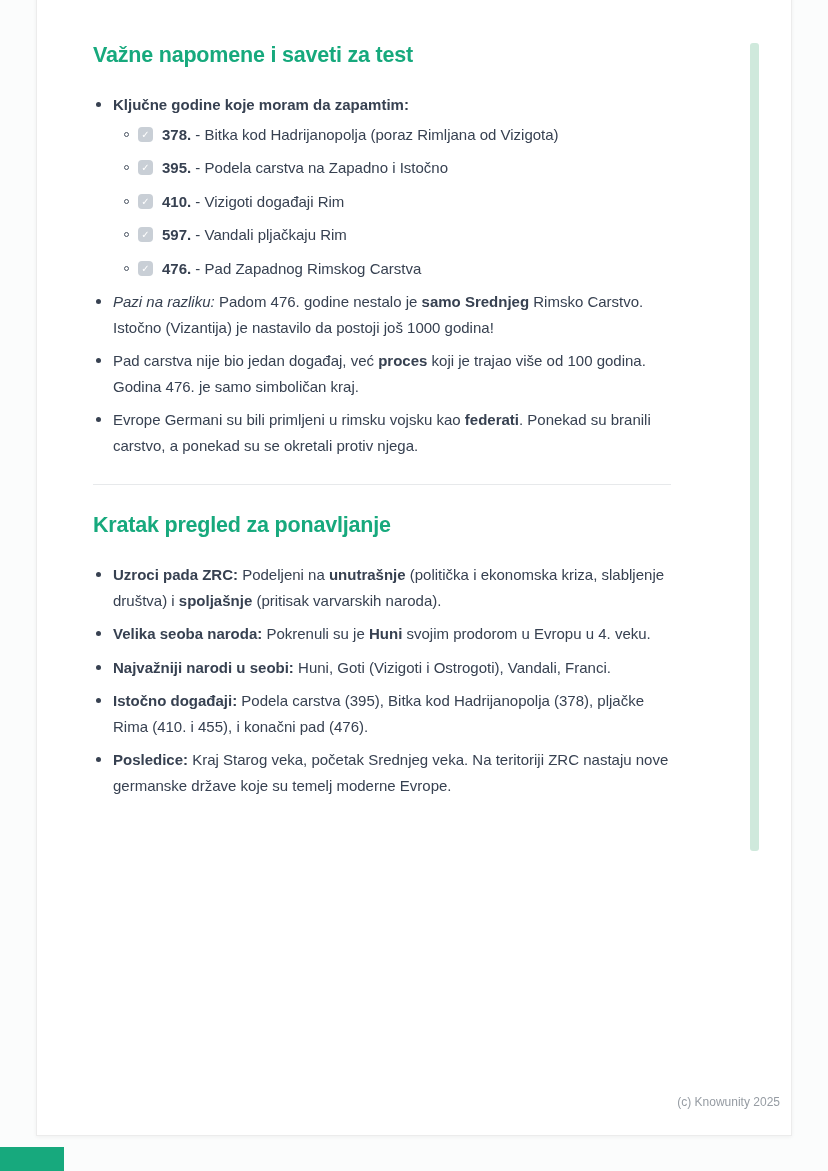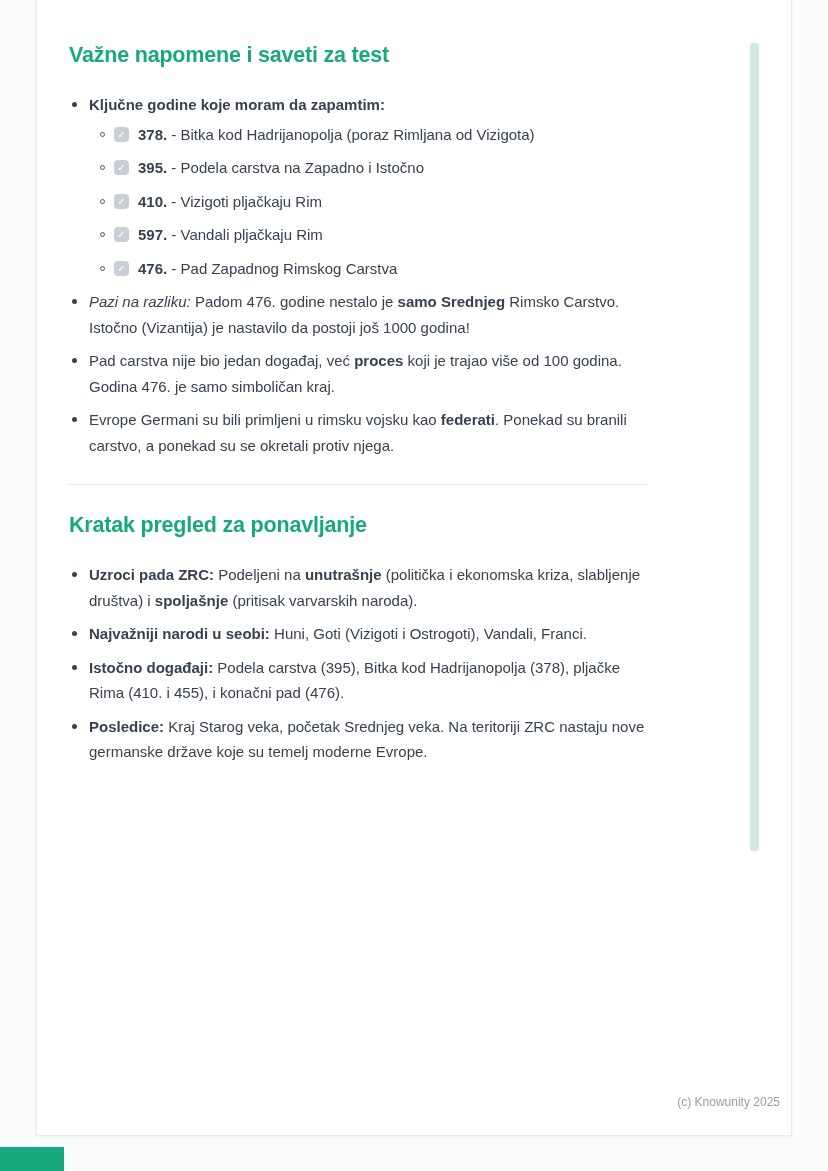--- a/index.html
+++ b/index.html
@@ -14,21 +14,21 @@
   .page {
     position: absolute;
     left: 36px; top: -4px;
     width: 756px; height: 1140px;
     background: #ffffff;
     border: 1px solid #ececec;
     box-shadow: 0 1px 4px rgba(0,0,0,0.05);
   }
   .content {
     position: absolute;
-    left: 32px; top: 46px;
+    left: 56px; top: 46px;
     width: 578px;
   }
   .heading {
     color: var(--accent, #17a97d);
     font-size: 21.5px;
     font-weight: 700;
     letter-spacing: -0.2px;
     margin-bottom: 24px;
   }
   .top-list { list-style: none; }
@@ -124,21 +124,21 @@
                   <span class="sub-text"><span class="run-b">378.</span><span class="run-n"> - Bitka kod Hadrijanopolja (poraz Rimljana od Vizigota)</span></span>
                 </li>
                 <li class="sub-item">
                   <span class="sub-marker"></span>
                   <span class="checkbox">✓</span>
                   <span class="sub-text"><span class="run-b">395.</span><span class="run-n"> - Podela carstva na Zapadno i Istočno</span></span>
                 </li>
                 <li class="sub-item">
                   <span class="sub-marker"></span>
                   <span class="checkbox">✓</span>
-                  <span class="sub-text"><span class="run-b">410.</span><span class="run-n"> - Vizigoti pljačkaju Rim</span></span>
+                  <span class="sub-text"><span class="run-b">410.</span><span class="run-n"> - Vizigoti događaji Rim</span></span>
                 </li>
                 <li class="sub-item">
                   <span class="sub-marker"></span>
                   <span class="checkbox">✓</span>
                   <span class="sub-text"><span class="run-b">597.</span><span class="run-n"> - Vandali pljačkaju Rim</span></span>
                 </li>
                 <li class="sub-item">
                   <span class="sub-marker"></span>
                   <span class="checkbox">✓</span>
                   <span class="sub-text"><span class="run-b">476.</span><span class="run-n"> - Pad Zapadnog Rimskog Carstva</span></span>
@@ -149,20 +149,21 @@
             <li class="bullet-item"><span class="bullet-dot"></span><span class="bullet-text"><span class="run-n">Evrope Germani su bili primljeni u rimsku vojsku kao </span><span class="run-b">federati</span><span class="run-n">. Ponekad su branili carstvo, a ponekad su se okretali protiv njega.</span></span></li>
           </ul>
       </section>
 
       <hr class="divider">
 
       <section class="sec">
         <h2 class="heading">Kratak pregled za ponavljanje</h2>
         <ul class="top-list">
             <li class="bullet-item"><span class="bullet-dot"></span><span class="bullet-text"><span class="run-b">Uzroci pada ZRC:</span><span class="run-n"> Podeljeni na </span><span class="run-b">unutrašnje</span><span class="run-n"> (politička i ekonomska kriza, slabljenje društva) i </span><span class="run-b">spoljašnje</span><span class="run-n"> (pritisak varvarskih naroda).</span></span></li>
+            <li class="bullet-item"><span class="bullet-dot"></span><span class="bullet-text"><span class="run-b">Velika seoba naroda:</span><span class="run-n"> Pokrenuli su je </span><span class="run-b">Huni</span><span class="run-n"> svojim prodorom u Evropu u 4. veku.</span></span></li>
             <li class="bullet-item"><span class="bullet-dot"></span><span class="bullet-text"><span class="run-b">Najvažniji narodi u seobi:</span><span class="run-n"> Huni, Goti (Vizigoti i Ostrogoti), Vandali, Franci.</span></span></li>
             <li class="bullet-item"><span class="bullet-dot"></span><span class="bullet-text"><span class="run-b">Istočno događaji:</span><span class="run-n"> Podela carstva (395), Bitka kod Hadrijanopolja (378), pljačke Rima (410. i 455), i konačni pad (476).</span></span></li>
             <li class="bullet-item"><span class="bullet-dot"></span><span class="bullet-text"><span class="run-b">Posledice:</span><span class="run-n"> Kraj Starog veka, početak Srednjeg veka. Na teritoriji ZRC nastaju nove germanske države koje su temelj moderne Evrope.</span></span></li>
           </ul>
       </section>
 
     </div>
 
     <div class="footer">(c) Knowunity 2025</div>
     <div class="accent-bar"></div>

